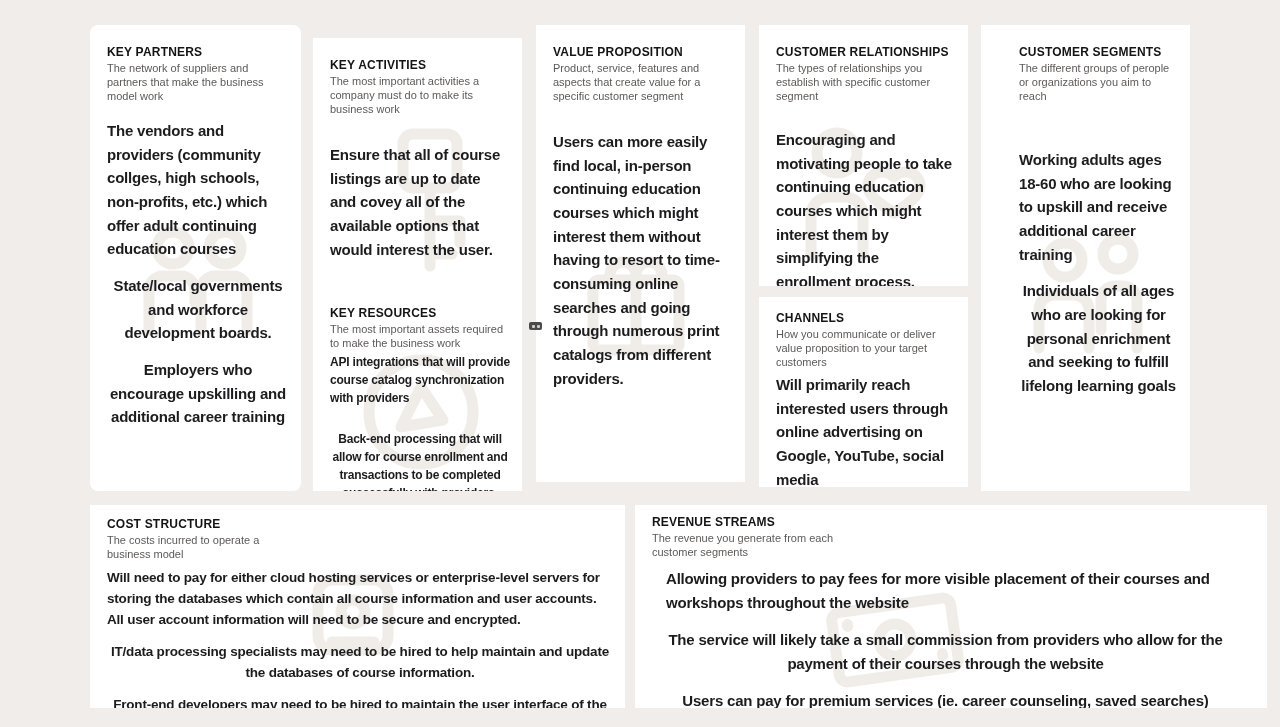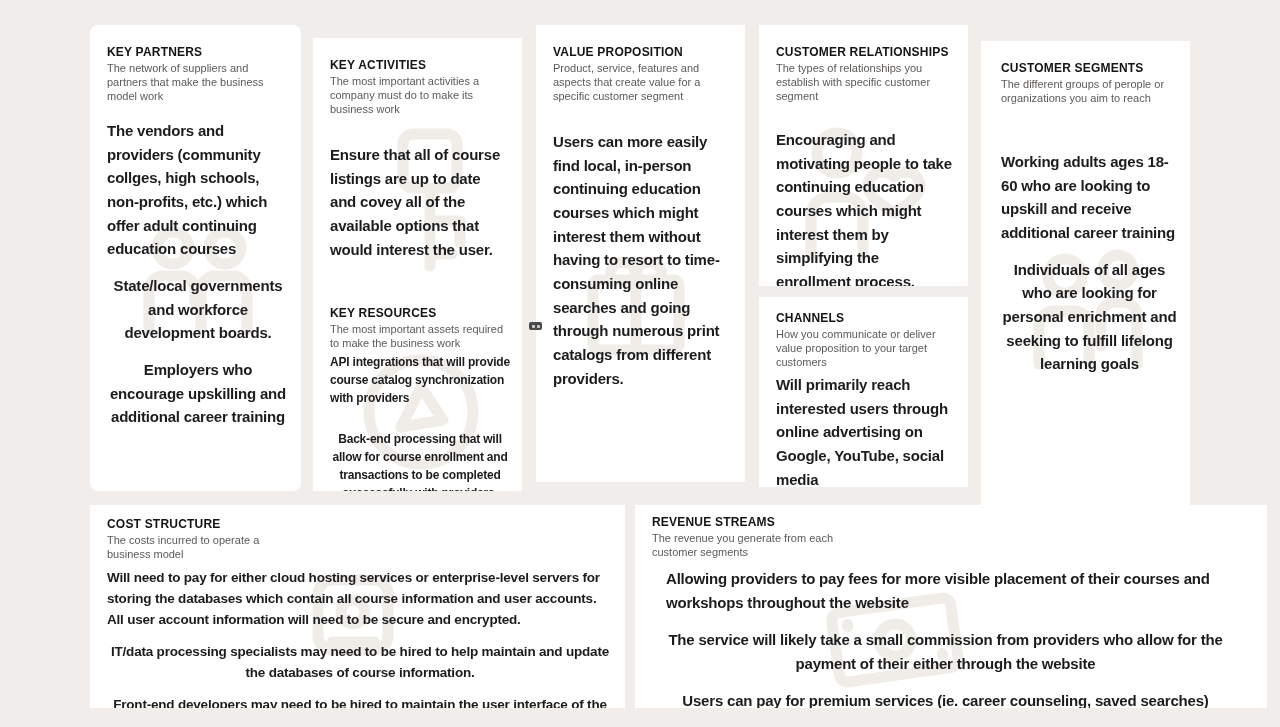--- a/index.html
+++ b/index.html
@@ -35,21 +35,21 @@
   .notes-rev .note + .note{margin-top:13px;}
   .wm{position:absolute;z-index:1;pointer-events:none;}
   .wm *{stroke:#f0ede9;fill:none;stroke-width:11;stroke-linecap:round;stroke-linejoin:round;}
   
   .c-partners{left:90px;top:25px;width:211px;height:466px;border-radius:8px;}
   .c-activities{left:313px;top:38px;width:209px;height:252px;}
   .c-resources{left:313px;top:290px;width:209px;height:201px;padding-top:16px;}
   .c-value{left:536px;top:25px;width:209px;height:457px;}
   .c-relationships{left:759px;top:25px;width:209px;height:261px;}
   .c-channels{left:759px;top:297px;width:209px;height:190px;padding-top:14px;}
-  .c-segments{left:981px;top:25px;width:209px;height:466px;padding-left:20px;margin-top:16px;}
+  .c-segments{left:981px;top:25px;width:209px;height:466px;padding-left:38px;}
   .c-cost{left:90px;top:505px;width:535px;height:203px;padding-top:12px;}
   .c-revenue{left:635px;top:505px;width:632px;height:203px;padding-top:10px;}
   .mt-partners{margin-top:15px;}
   .mt-activities{margin-top:26px;}
   .mt-value{margin-top:26px;}
   .mt-relationships{margin-top:24px;}
   .mt-segments{margin-top:44px;}
   .mt-resources{margin-top:2px;}
   .mt-channels{margin-top:3px;}
   .mt-cost{margin-top:6px;}
@@ -171,21 +171,21 @@
       <circle cx="45" cy="42" r="12"></circle>
       <path d="M24 72 h42"></path>
     </svg>
   </section>
 
   <section class="card c-revenue">
     <h2>REVENUE STREAMS</h2>
     <p class="sub">The revenue you generate from each customer segments</p>
     <div class="notes notes-rev mt-revenue">
       <p class="note">Allowing providers to pay fees for more visible placement of their courses and workshops throughout the website</p>
-      <p class="note">The service will likely take a small commission from providers who allow for the payment of their either through the website</p>
+      <p class="note">The service will likely take a small commission from providers who allow for the payment of their courses through the website</p>
       <p class="note">Users can pay for premium services (ie. career counseling, saved searches) through a monthly subscription</p>
     </div>
     <svg class="wm" style="left:185px;top:75px;" width="150" height="120" viewBox="0 0 150 120">
       <g transform="rotate(-8 75 60)">
         <rect x="15" y="25" width="120" height="70" rx="8"></rect>
         <circle cx="75" cy="60" r="16"></circle>
         <path d="M30 40 v-2"></path>
           <path d="M120 80 v2"></path>
       </g>
     </svg>

